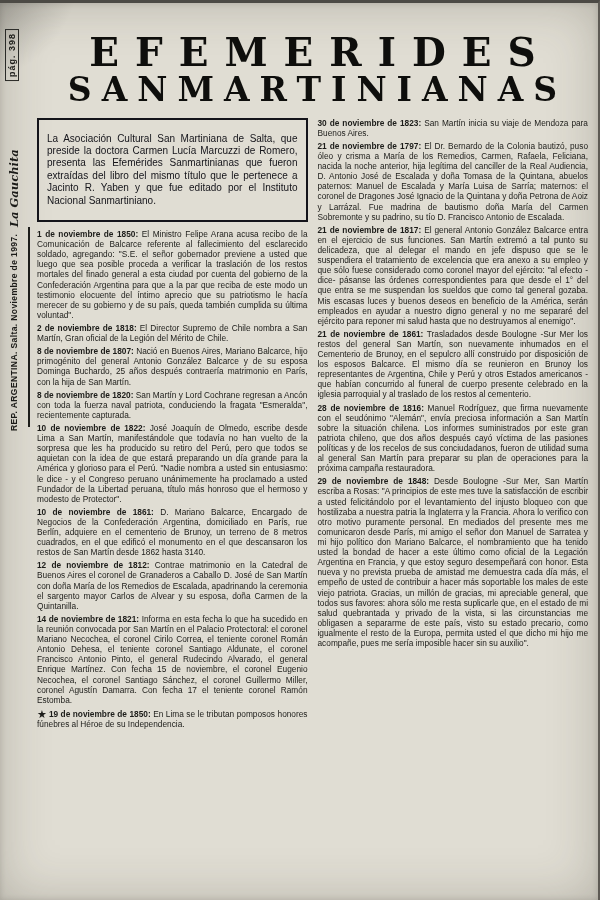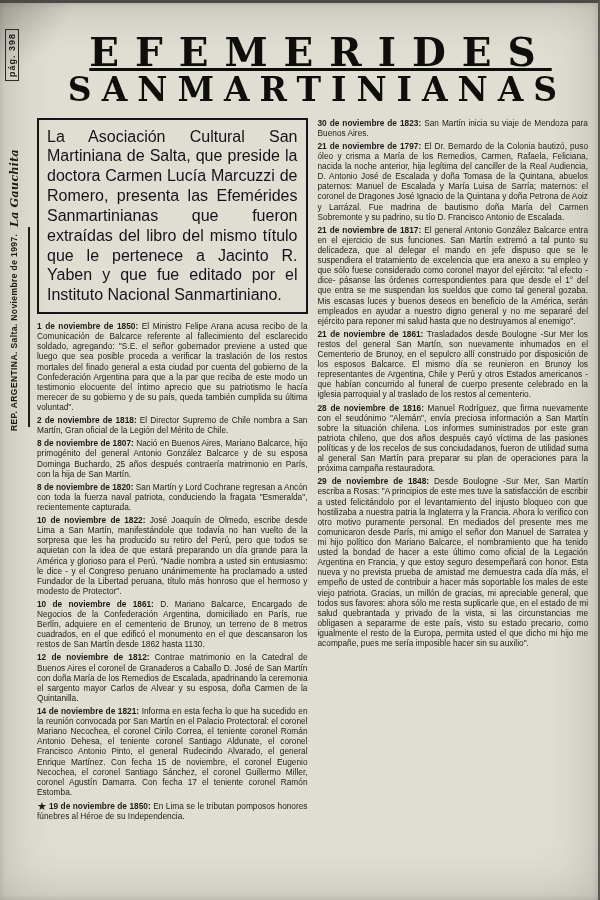--- a/index.html
+++ b/index.html
@@ -48,30 +48,30 @@
   }
   .spine-rule {
     position: absolute; left: 28px; top: 224px;
     width: 1.5px; height: 200px; background: #1d1d1a;
   }
 
   
   .content { position: absolute; left: 37px; top: 30px; right: 10px; }
 
   .title { text-align: center; font-family: "DejaVu Serif", serif; font-weight: bold; color: #0e0e0c; }
-  .title-line1 { font-size: 39px; letter-spacing: 16px; text-indent: 16px; line-height: 1.0; text-decoration: underline; }
+  .title-line1 { font-size: 39px; letter-spacing: 16px; text-indent: 16px; line-height: 1.0; }
   .title-line2 { font-size: 33px; letter-spacing: 10px; text-indent: 10px; line-height: 1.05; margin-top: 1px; }
 
   .columns { display: flex; gap: 10px; margin-top: 10px; align-items: flex-start; }
   .col { flex: 1; min-width: 0; }
 
   .intro-box {
     border: 2px solid #14141a;
-    padding: 7px 8px;
-    font-size: 16px; line-height: 1.24;
+    padding: 13px 8px;
+    font-size: 10px; line-height: 1.24;
     text-align: justify;
     margin-bottom: 7px;
     color: #14141a;
   }
 
   .entry {
     font-size: 8.3px; line-height: 1.22;
     text-align: justify;
     margin-bottom: 3px;
     color: #1c1c19;
@@ -100,21 +100,21 @@
 
     <div class="columns">
       <div class="col">
         <div class="intro-box">La Asociación Cultural San Martiniana de Salta, que preside la doctora Carmen Lucía Marcuzzi de Romero, presenta las Efemérides Sanmartinianas que fueron extraídas del libro del mismo título que le pertenece a Jacinto R. Yaben y que fue editado por el Instituto Nacional Sanmartiniano.</div>
         <div>
             <p class="entry"><b>1 de noviembre de 1850:</b> <span>El Ministro Felipe Arana acusa recibo de la Comunicación de Balcarce referente al fallecimiento del esclarecido soldado, agregando: "S.E. el señor gobernador previene a usted que luego que sea posible proceda a verificar la traslación de los restos mortales del finado general a esta ciudad por cuenta del gobierno de la Confederación Argentina para que a la par que reciba de este modo un testimonio elocuente del íntimo aprecio que su patriotismo le hacía merecer de su gobierno y de su país, queda también cumplida su última voluntad".</span></p>
             <p class="entry"><b>2 de noviembre de 1818:</b> <span>El Director Supremo de Chile nombra a San Martín, Gran oficial de la Legión del Mérito de Chile.</span></p>
             <p class="entry"><b>8 de noviembre de 1807:</b> <span>Nació en Buenos Aires, Mariano Balcarce, hijo primogénito del general Antonio González Balcarce y de su esposa Dominga Buchardo, 25 años después contraería matrimonio en París, con la hija de San Martín.</span></p>
             <p class="entry"><b>8 de noviembre de 1820:</b> <span>San Martín y Lord Cochrane regresan a Ancón con toda la fuerza naval patriota, conduciendo la fragata "Esmeralda", recientemente capturada.</span></p>
             <p class="entry"><b>10 de noviembre de 1822:</b> <span>José Joaquín de Olmedo, escribe desde Lima a San Martín, manifestándole que todavía no han vuelto de la sorpresa que les ha producido su retiro del Perú, pero que todos se aquietan con la idea de que estará preparando un día grande para la América y glorioso para el Perú. "Nadie nombra a usted sin entusiasmo: le dice - y el Congreso peruano unánimemente ha proclamado a usted Fundador de la Libertad peruana, título más honroso que el hermoso y modesto de Protector".</span></p>
-            <p class="entry"><b>10 de noviembre de 1861:</b> <span>D. Mariano Balcarce, Encargado de Negocios de la Confederación Argentina, domiciliado en París, rue Berlín, adquiere en el cementerio de Brunoy, un terreno de 8 metros cuadrados, en el que edificó el monumento en el que descansaron los restos de San Martín desde 1862 hasta 1130.</span></p>
+            <p class="entry"><b>10 de noviembre de 1861:</b> <span>D. Mariano Balcarce, Encargado de Negocios de la Confederación Argentina, domiciliado en París, rue Berlín, adquiere en el cementerio de Brunoy, un terreno de 8 metros cuadrados, en el que edificó el monumento en el que descansaron los restos de San Martín desde 1862 hasta 3140.</span></p>
             <p class="entry"><b>12 de noviembre de 1812:</b> <span>Contrae matrimonio en la Catedral de Buenos Aires el coronel de Granaderos a Caballo D. José de San Martín con doña María de los Remedios de Escalada, apadrinando la ceremonia el sargento mayor Carlos de Alvear y su esposa, doña Carmen de la Quintanilla.</span></p>
             <p class="entry"><b>14 de noviembre de 1821:</b> <span>Informa en esta fecha lo que ha sucedido en la reunión convocada por San Martín en el Palacio Protectoral: el coronel Mariano Necochea, el coronel Cirilo Correa, el teniente coronel Román Antonio Dehesa, el teniente coronel Santiago Aldunate, el coronel Francisco Antonio Pinto, el general Rudecindo Alvarado, el general Enrique Martínez. Con fecha 15 de noviembre, el coronel Eugenio Necochea, el coronel Santiago Sánchez, el coronel Guillermo Miller, coronel Agustín Damarra. Con fecha 17 el teniente coronel Ramón Estomba.</span></p>
             <p class="entry"><span class="star-icon">★</span><b>19 de noviembre de 1850:</b> <span>En Lima se le tributan pomposos honores fúnebres al Héroe de su Independencia.</span></p>
           </div>
       </div>
       <div class="col">
         <div>
             <p class="entry"><b>30 de noviembre de 1823:</b> <span>San Martín inicia su viaje de Mendoza para Buenos Aires.</span></p>
             <p class="entry"><b>21 de noviembre de 1797:</b> <span>El Dr. Bernardo de la Colonia bautizó, puso óleo y crisma a María de los Remedios, Carmen, Rafaela, Feliciana, nacida la noche anterior, hija legítima del canciller de la Real Audiencia, D. Antonio José de Escalada y doña Tomasa de la Quintana, abuelos paternos: Manuel de Escalada y María Luisa de Sarría; maternos: el coronel de Dragones José Ignacio de la Quintana y doña Petrona de Aoiz y Larrázal. Fue madrina de bautismo doña María del Carmen Sobremonte y su padrino, su tío D. Francisco Antonio de Escalada.</span></p>
             <p class="entry"><b>21 de noviembre de 1817:</b> <span>El general Antonio González Balcarce entra en el ejercicio de sus funciones. San Martín extremó a tal punto su delicadeza, que al delegar el mando en jefe dispuso que se le suspendiera el tratamiento de excelencia que era anexo a su empleo y que sólo fuese considerado como coronel mayor del ejército: "al efecto -dice- pásanse las órdenes correspondientes para que desde el 1° del que entra se me suspendan los sueldos que como tal general gozaba. Mis escasas luces y buenos deseos en beneficio de la América, serán empleados en ayudar a nuestro digno general y no me separaré del ejército para reponer mi salud hasta que no destruyamos al enemigo".</span></p>

